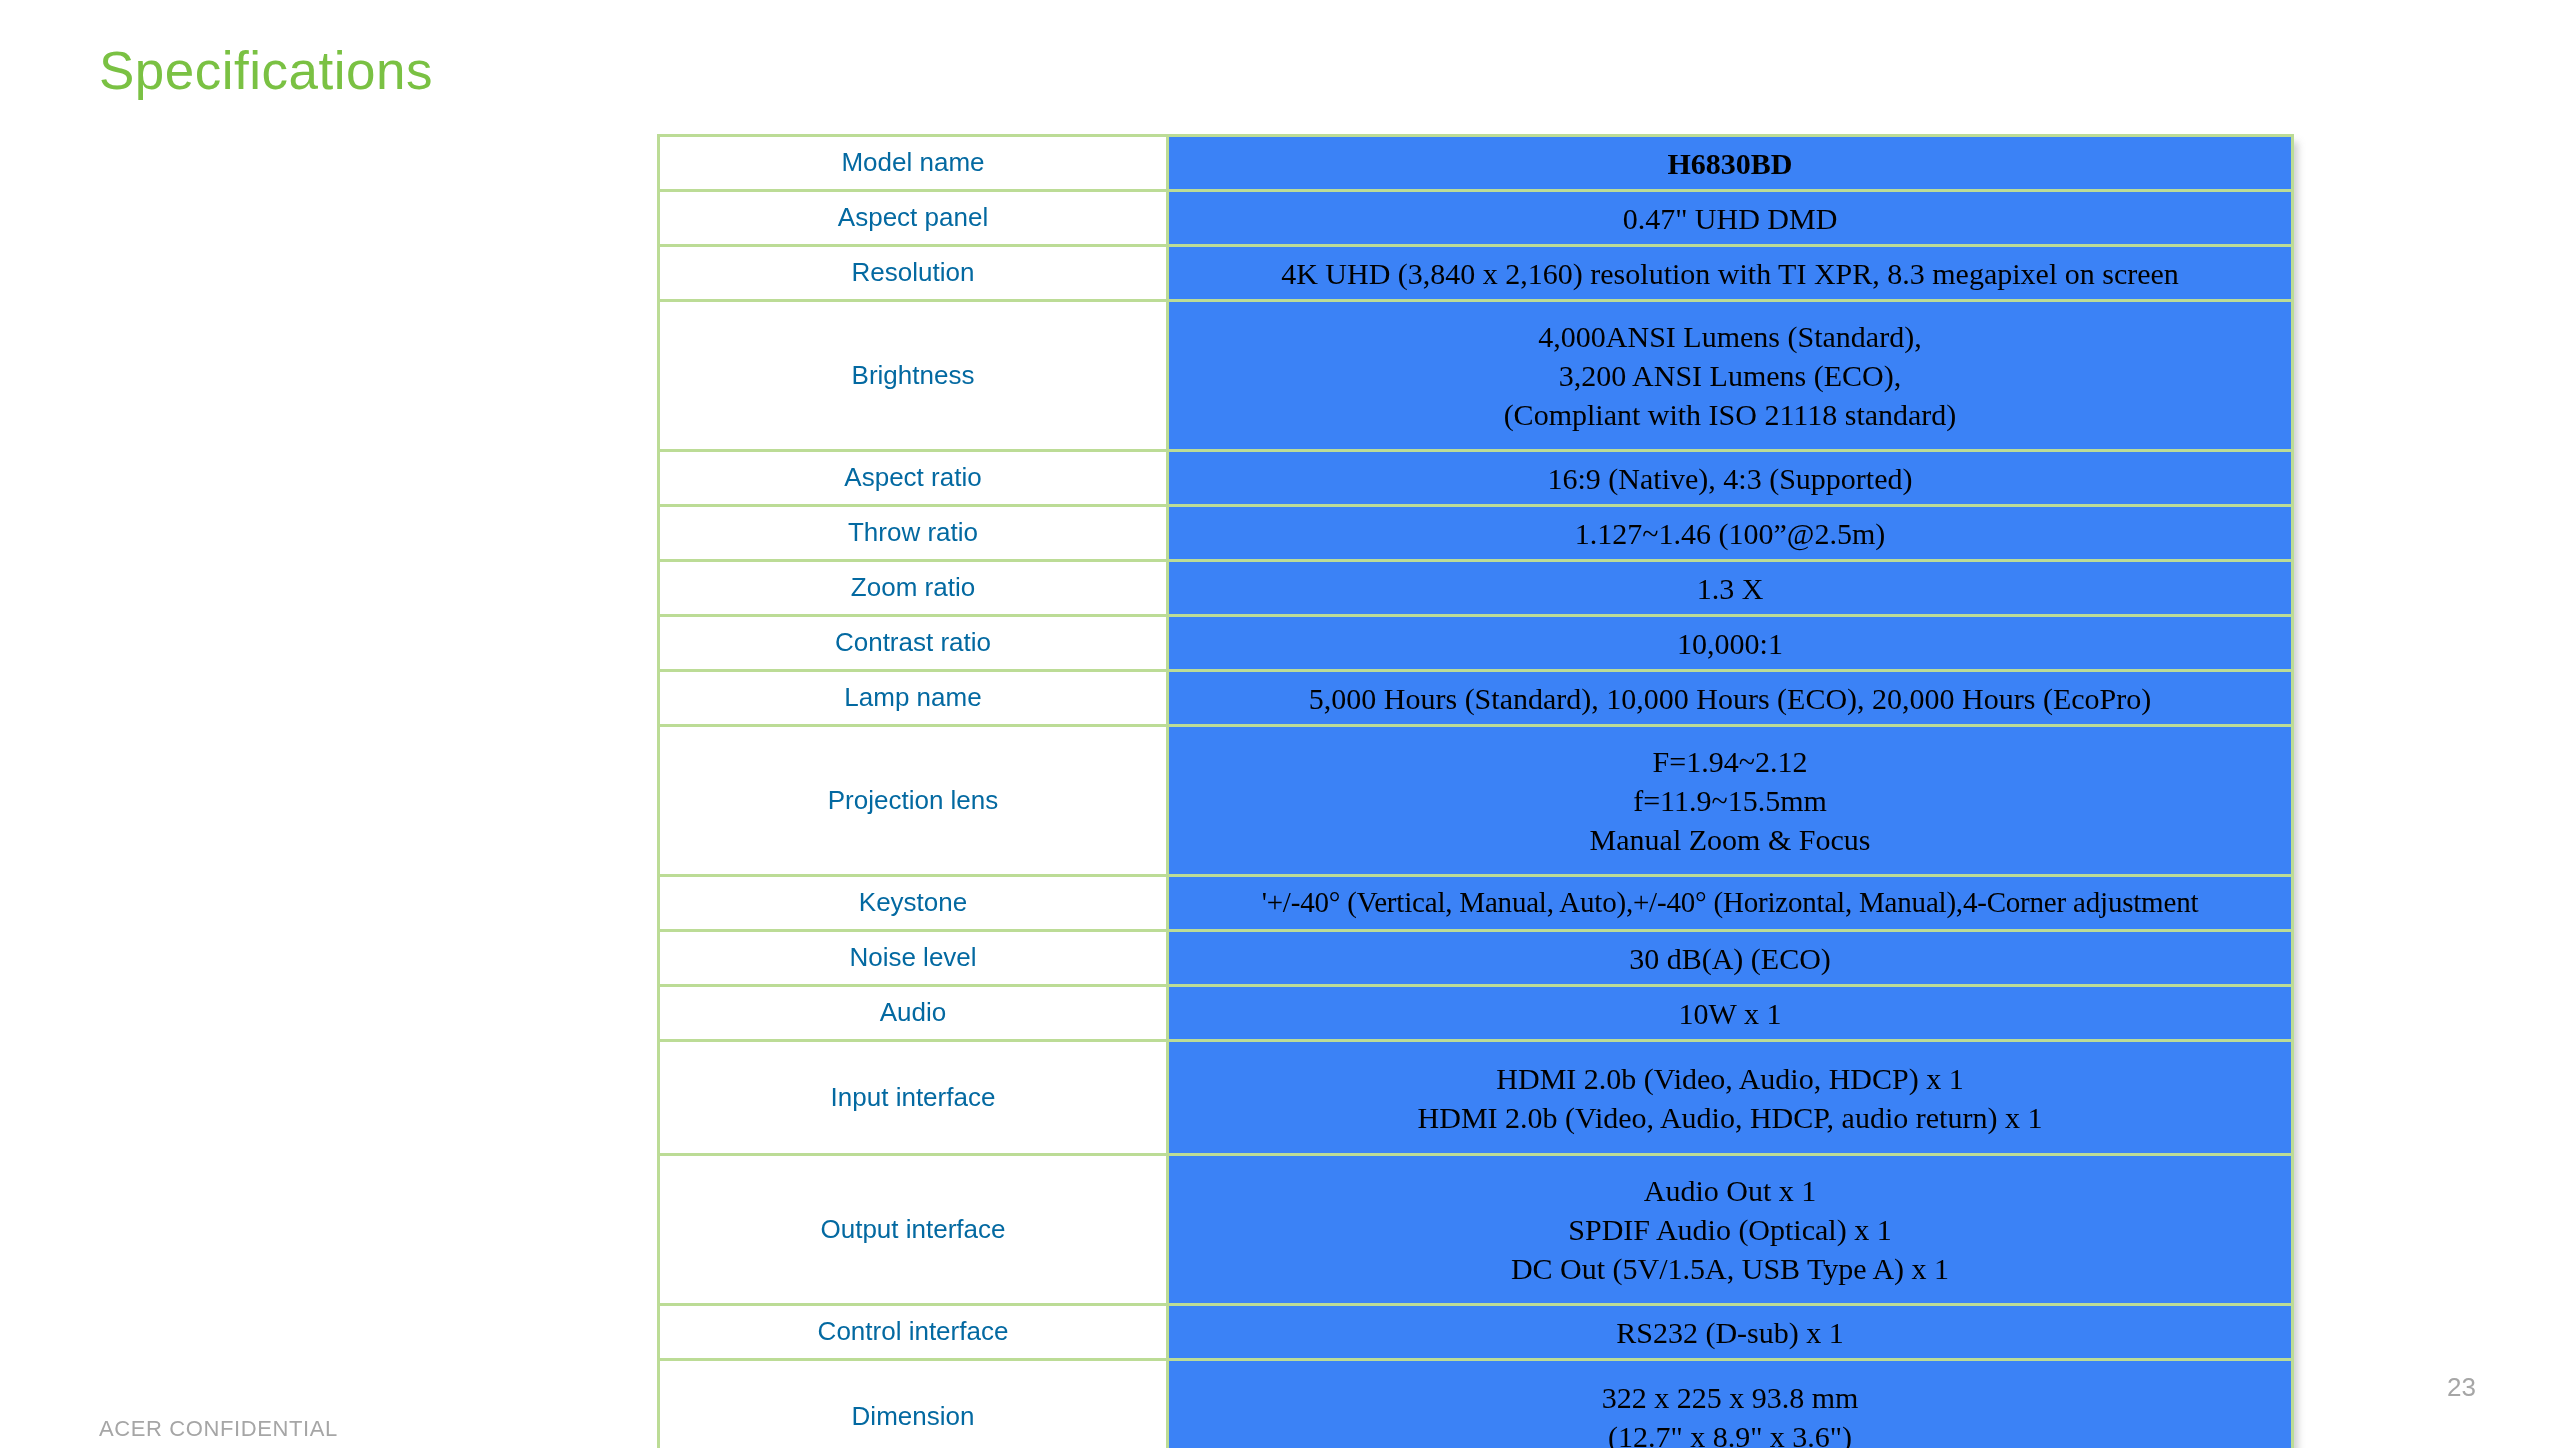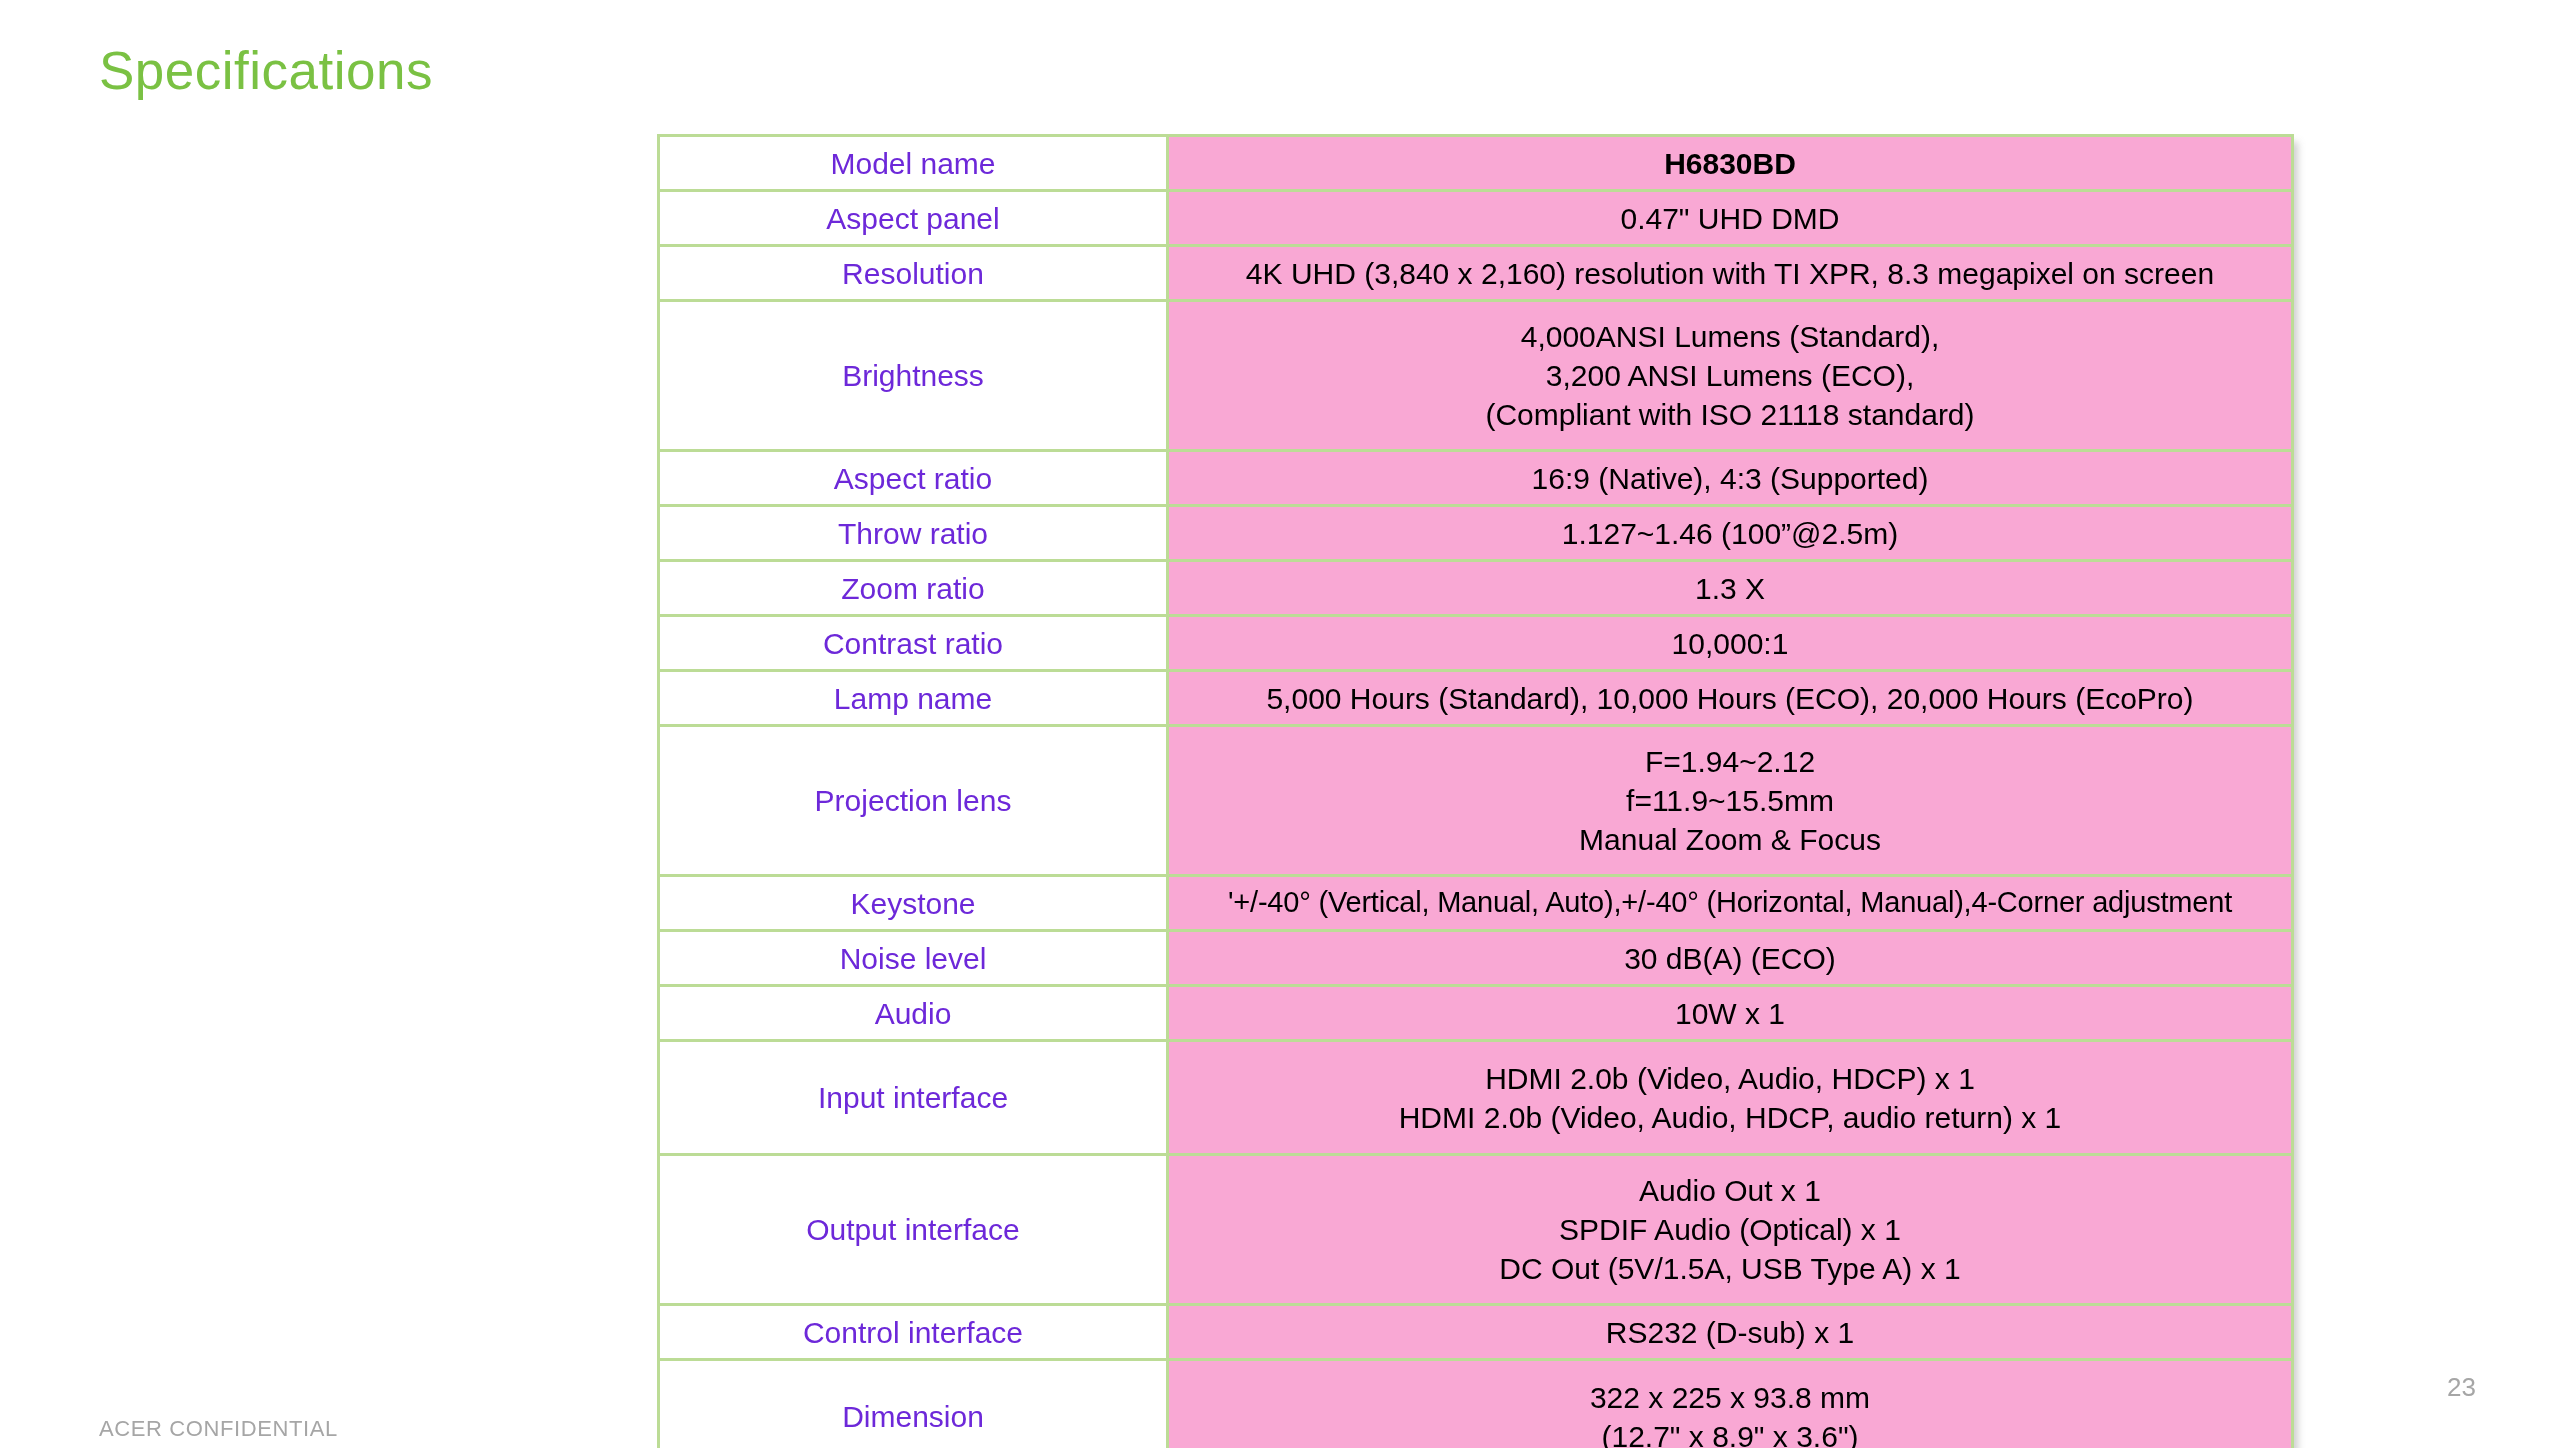--- a/index.html
+++ b/index.html
@@ -46,32 +46,33 @@
 
   table.spec-table td {
     border: 3px solid #bcdc96;
     vertical-align: middle;
     text-align: center;
     padding: 0;
     line-height: 1.30;
   }
   td.cell-label {
     background: #ffffff;
-    color: #6d28d9;
-    font-size: 30px;
+    color: #0369a1;
+    font-size: 26px;
     font-weight: 400;
     padding: 10px 8px;
   }
   td.cell-value {
-    background: #f9a8d4;
+    background: #3b82f6;
     color: #000000;
     font-size: 30px;
     font-weight: 400;
     padding: 10px 6px;
     white-space: pre-line;
+    font-family: Liberation Serif, serif;
   }
   td.cell-value.is-model {
     font-weight: bold;
   }
   td.cell-value.is-tight {
     font-size: 29px;
     letter-spacing: -0.2px;
   }
   tr.row-h1 td { height: 52px; }
   tr.row-h2 td { height: 111px; }

